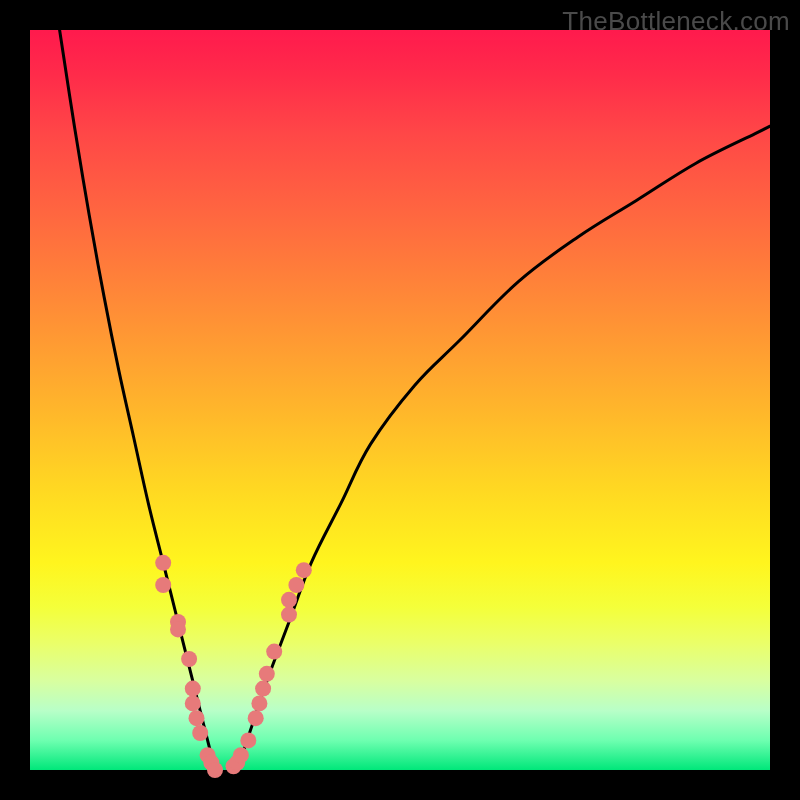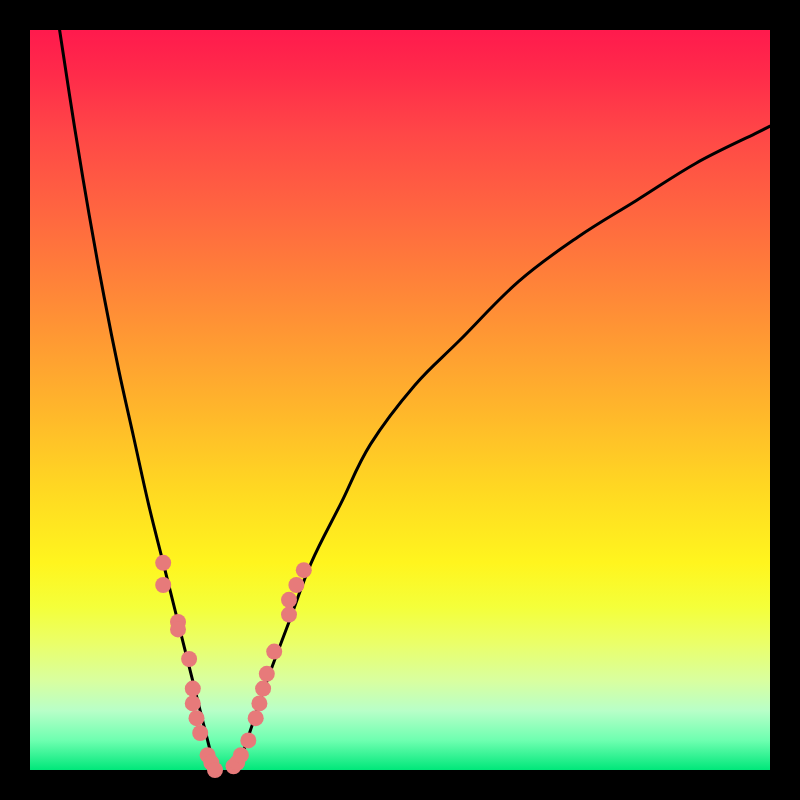--- a/index.html
+++ b/index.html
@@ -92,13 +92,14 @@
           <circle cx="233.1" cy="658.6" r="8" fill="#e77a7a"></circle>
           <circle cx="236.8" cy="643.8" r="8" fill="#e77a7a"></circle>
           <circle cx="244.20000000000002" cy="621.6" r="8" fill="#e77a7a"></circle>
           <circle cx="259" cy="584.6" r="8" fill="#e77a7a"></circle>
           <circle cx="259" cy="569.8" r="8" fill="#e77a7a"></circle>
           <circle cx="266.4" cy="555" r="8" fill="#e77a7a"></circle>
           <circle cx="273.8" cy="540.2" r="8" fill="#e77a7a"></circle>
         </g>
     </svg>
   </div>
+  <div class="watermark">TheBottleneck.com</div>
 </div>
 
 </body></html>

